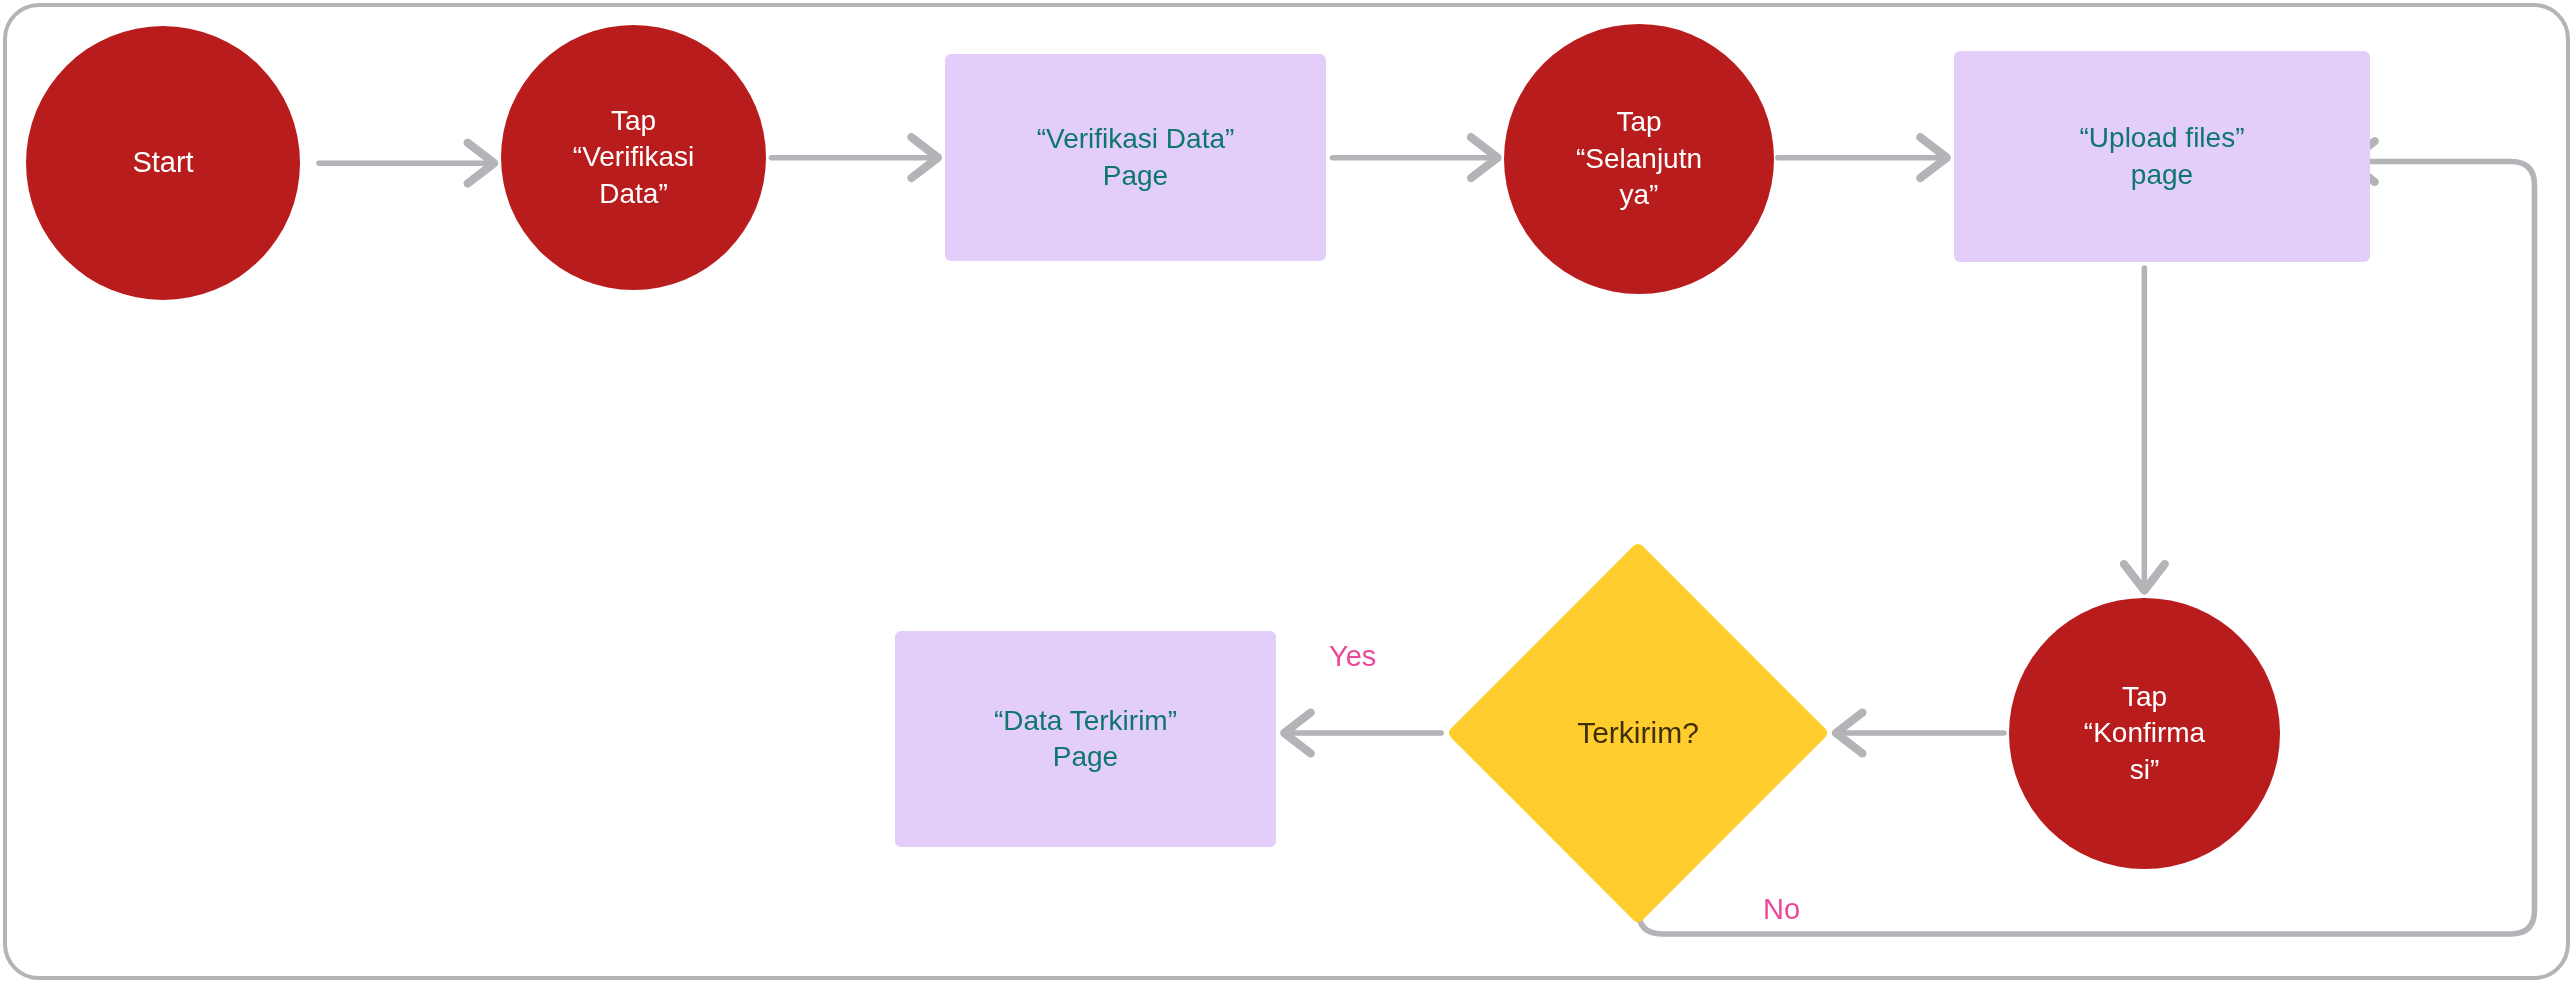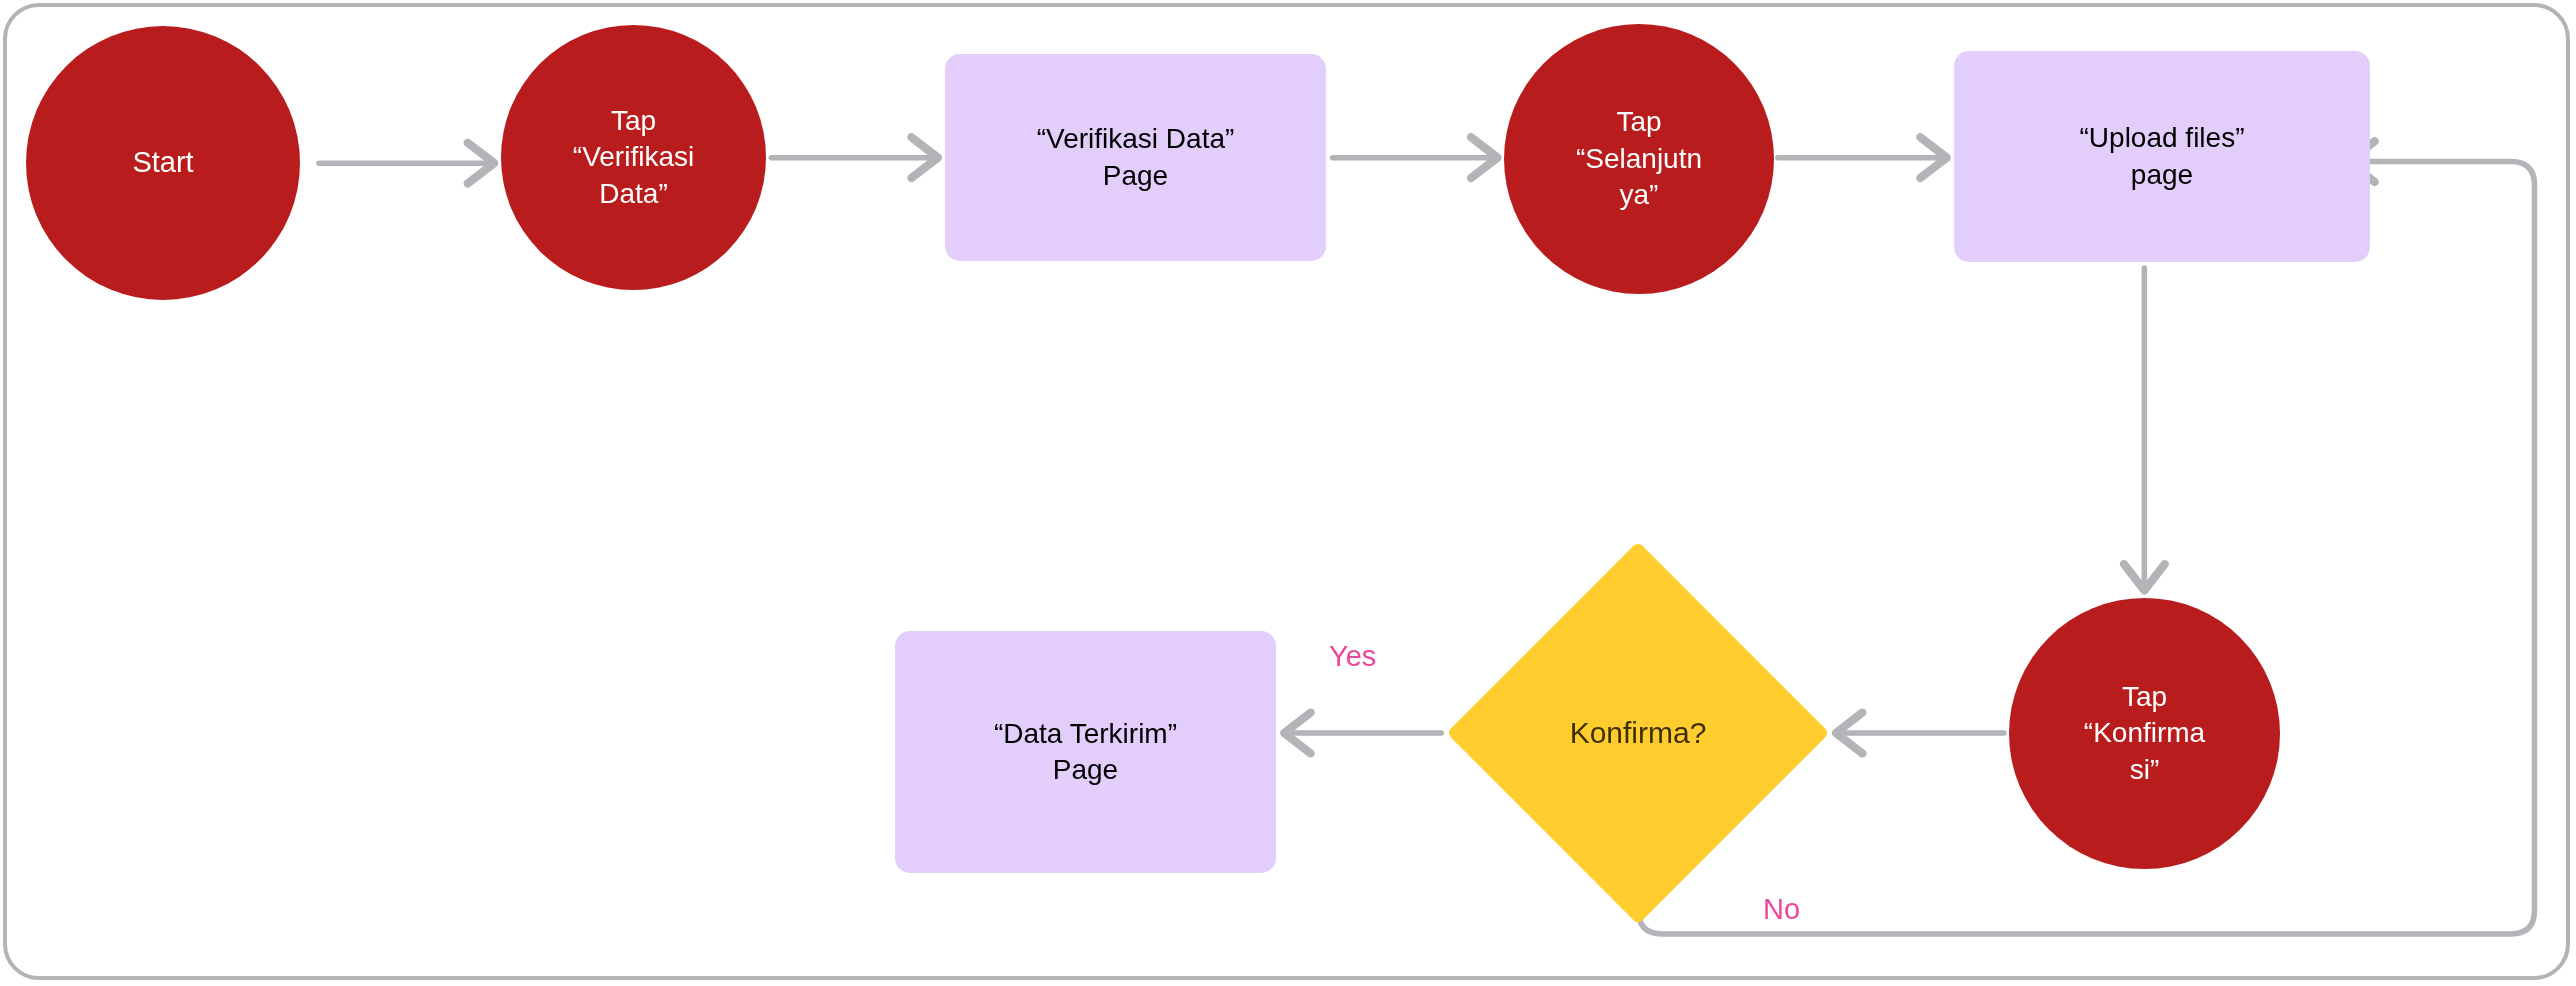--- a/index.html
+++ b/index.html
@@ -46,23 +46,23 @@
     word-break:break-word;
   }
   
   .circle{
     border-radius:50%;
     background:#b91c1c;
     color:#ffffff;
   }
   
   .rect{
-    border-radius:15px;
+    border-radius:6px;
     background:#e3cdfa;
-    color:#000000;
+    color:#0f766e;
   }
   
   .diamond-wrap{
     position:absolute;
     display:flex;
     align-items:center;
     justify-content:center;
   }
   .diamond-shape{
     position:absolute;
@@ -151,24 +151,24 @@
   <div class="node circle" style="left:2009px; top:598px; width:271px; height:271px; font-size:28px;">
     <span class="node-label">Tap
 “Konfirma
 si”</span>
   </div>
 
   <div class="diamond-wrap" style="left:1449px; top:544px; width:378px; height:378px;">
     <svg class="diamond-shape" viewBox="0 0 480 480" xmlns="http://www.w3.org/2000/svg">
       <path d="M 240 8 L 472 240 L 240 472 L 8 240 Z" fill="#ffce2e" stroke="#ffce2e" stroke-width="16" stroke-linejoin="round"></path>
     </svg>
-    <span class="diamond-text" style="font-size:30px;">Konfirma?</span>
+    <span class="diamond-text" style="font-size:30px;">Terkirim?</span>
   </div>
 
-  <div class="node rect" style="left:895px; top:631px; width:381px; height:242px; font-size:28px;">
+  <div class="node rect" style="left:895px; top:631px; width:381px; height:216px; font-size:28px;">
     <span class="node-label">“Data Terkirim”
 Page</span>
   </div>
 
   <div class="edge-label" style="left:1329px; top:640px; font-size:29px;">Yes</div>
 
   <div class="edge-label" style="left:1727px; top:893px; font-size:29px;margin-left:36px;">No</div>
 
 </div>
 

